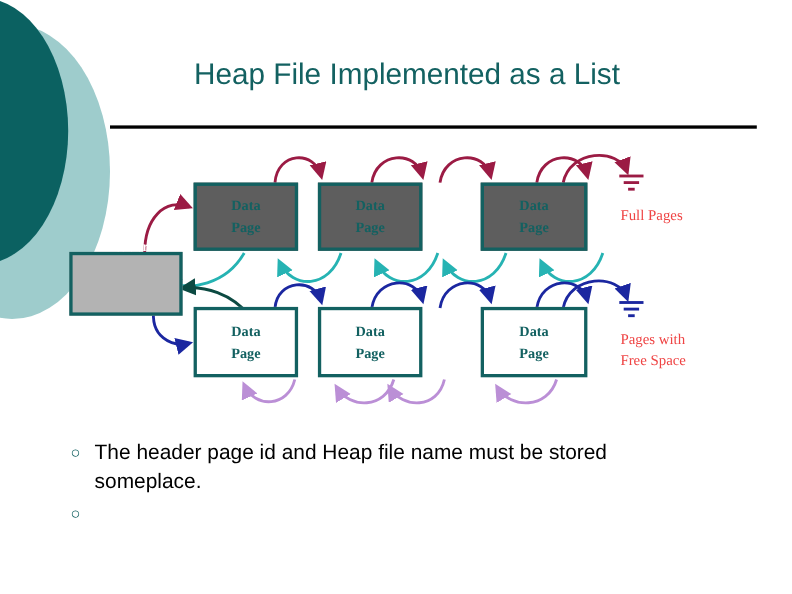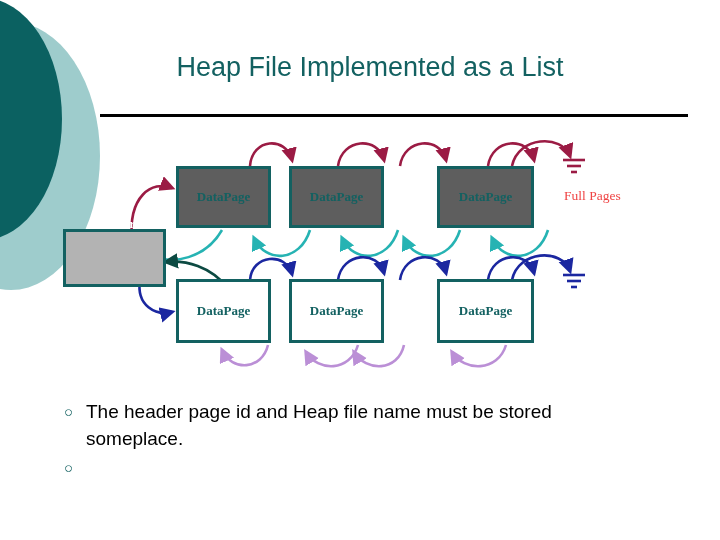--- a/index.html
+++ b/index.html
@@ -65,20 +65,21 @@
     width: 720px;
     height: 540px;
   }
 
   
   .pagebox {
     position: absolute;
     box-sizing: border-box;
     border: 3px solid #136161;
     display: flex;
+    flex-direction: column;
     align-items: center;
     justify-content: center;
     font-family: "Liberation Serif", serif;
     font-weight: bold;
     font-size: 13px;
     line-height: 20px;
     color: #136161;
   }
   .pagebox.full {
     background: #5e5e5e;
@@ -239,20 +240,24 @@
   <div class="pagebox free" style="left:289px; top:279px; width:95px; height:64px;">
     <span>Data</span>
     <span>Page</span>
   </div>
   <div class="pagebox free" style="left:437px; top:279px; width:97px; height:64px;">
     <span>Data</span>
     <span>Page</span>
   </div>
 
   <div class="caption" style="left:564px; top:186px;">Full Pages</div>
+  <div class="caption" style="left:564px; top:299px;">
+    <div>Pages with</div>
+    <div>Free Space</div>
+  </div>
 
   <div class="bullets">
     <div class="bullet-row">
       <div class="bullet-marker">○</div>
       <div class="bullet-text">The header page id and Heap file name must be stored someplace.</div>
     </div>
     <div class="bullet-row">
       <div class="bullet-marker">○</div>
     </div>
   </div>

